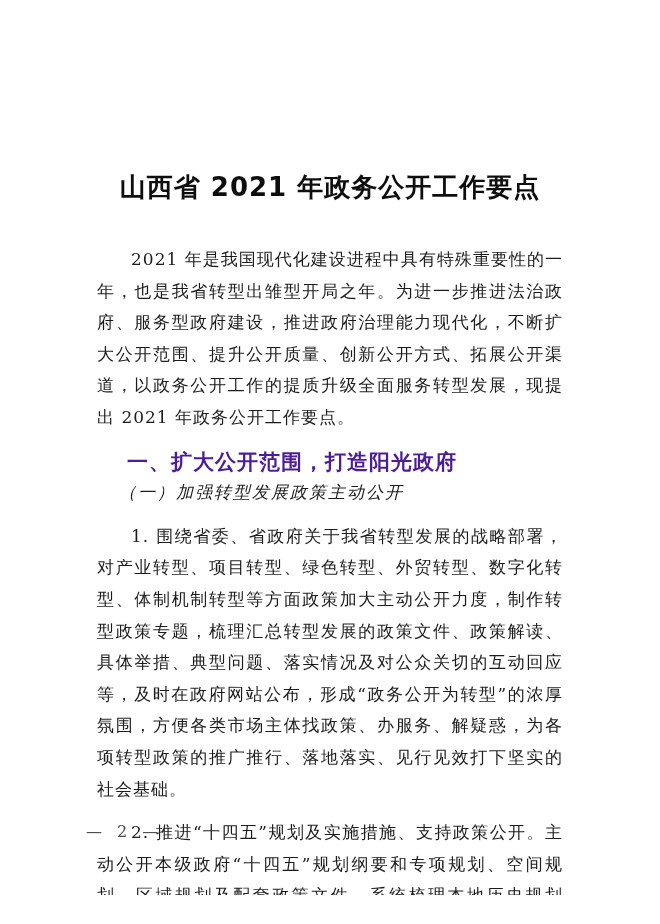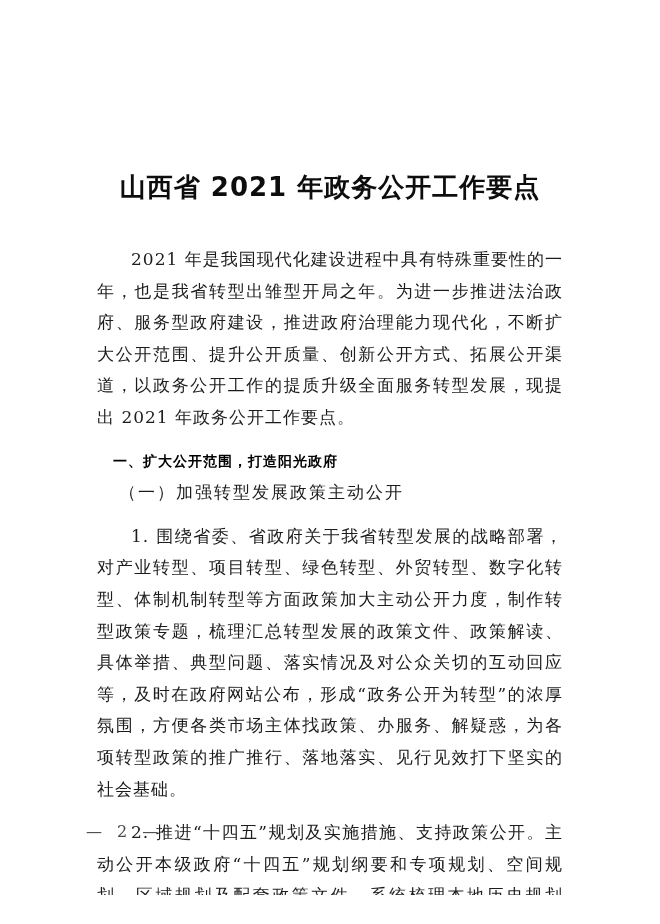--- a/index.html
+++ b/index.html
@@ -42,28 +42,29 @@
     margin: 12px;
   }
   .intro {
     margin-top: 40px;
   }
   .sec-heading {
     margin: 0;
     margin-top: 5px;
     font-family: Liberation Sans, sans-serif;
     font-weight: bold;
-    font-size: 14px;
+    font-size: 21px;
     line-height: 31.6px;
     text-indent: 2em;
     letter-spacing: 1px;
-    color: #000000;
+    color: #4c1d95;
   }
   .sub-heading {
     margin: 0;
+    font-style: italic;
     font-size: 17px;
     line-height: 31.6px;
     text-indent: 2em;
     letter-spacing: 2px;
     color: #1c1c1c;
   }
   .page-footer {
     position: absolute;
     left: 86px;
     top: 822px;

